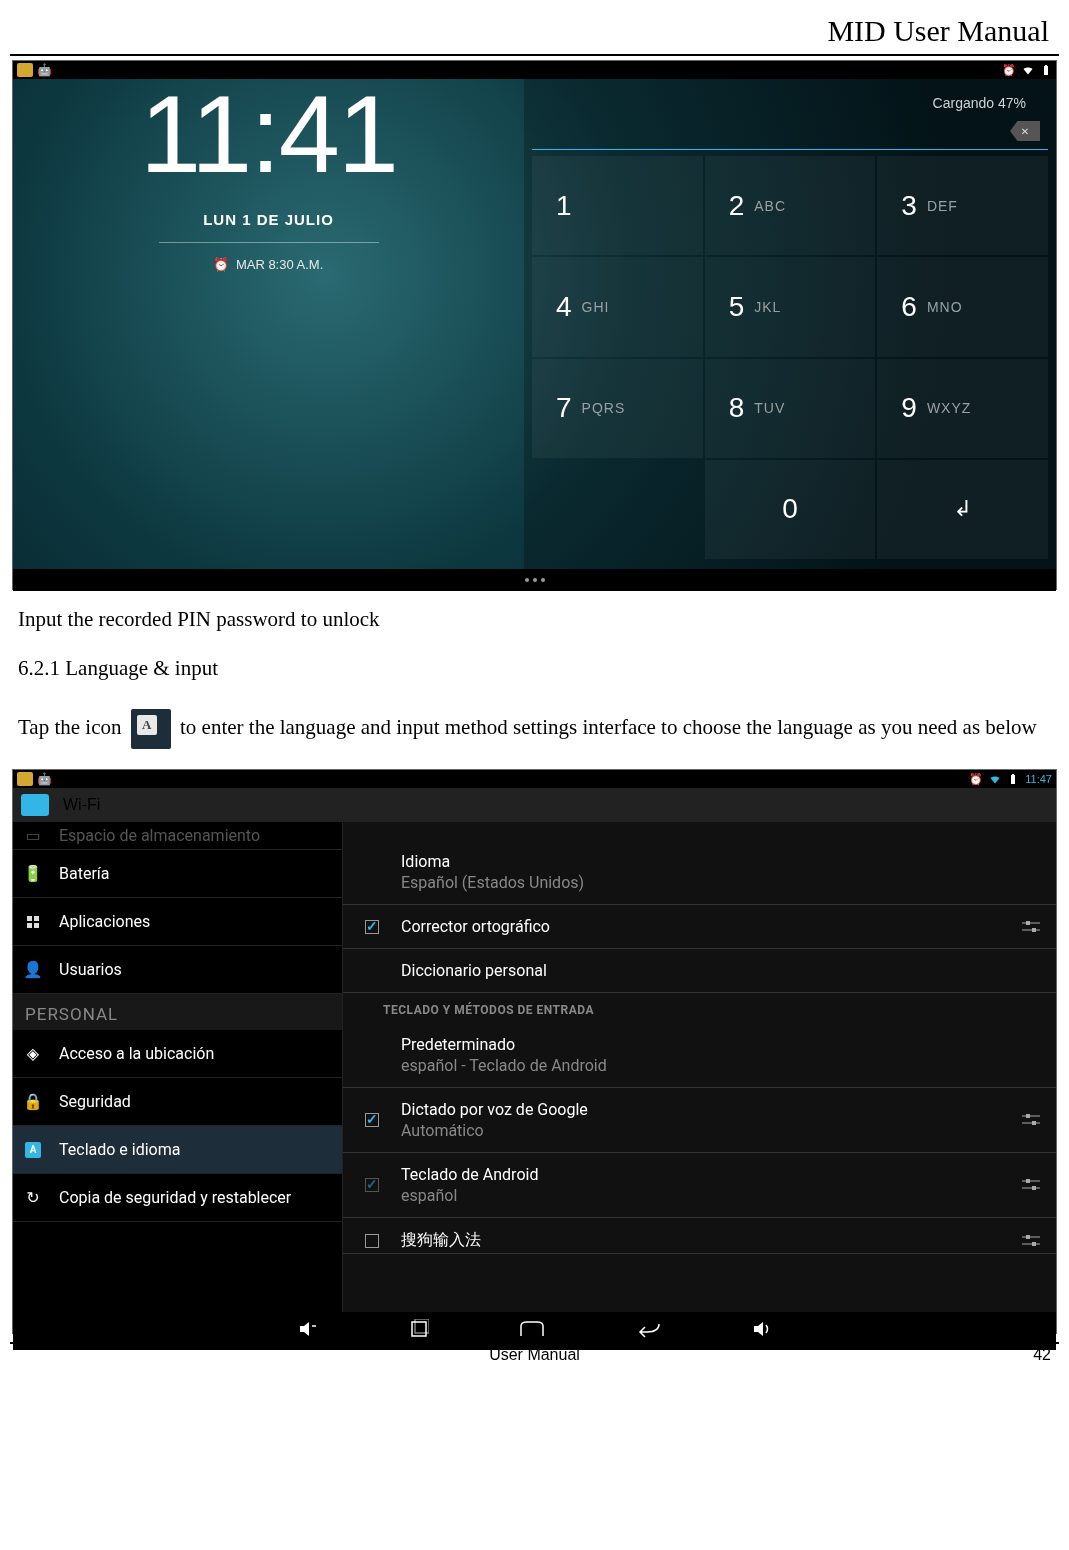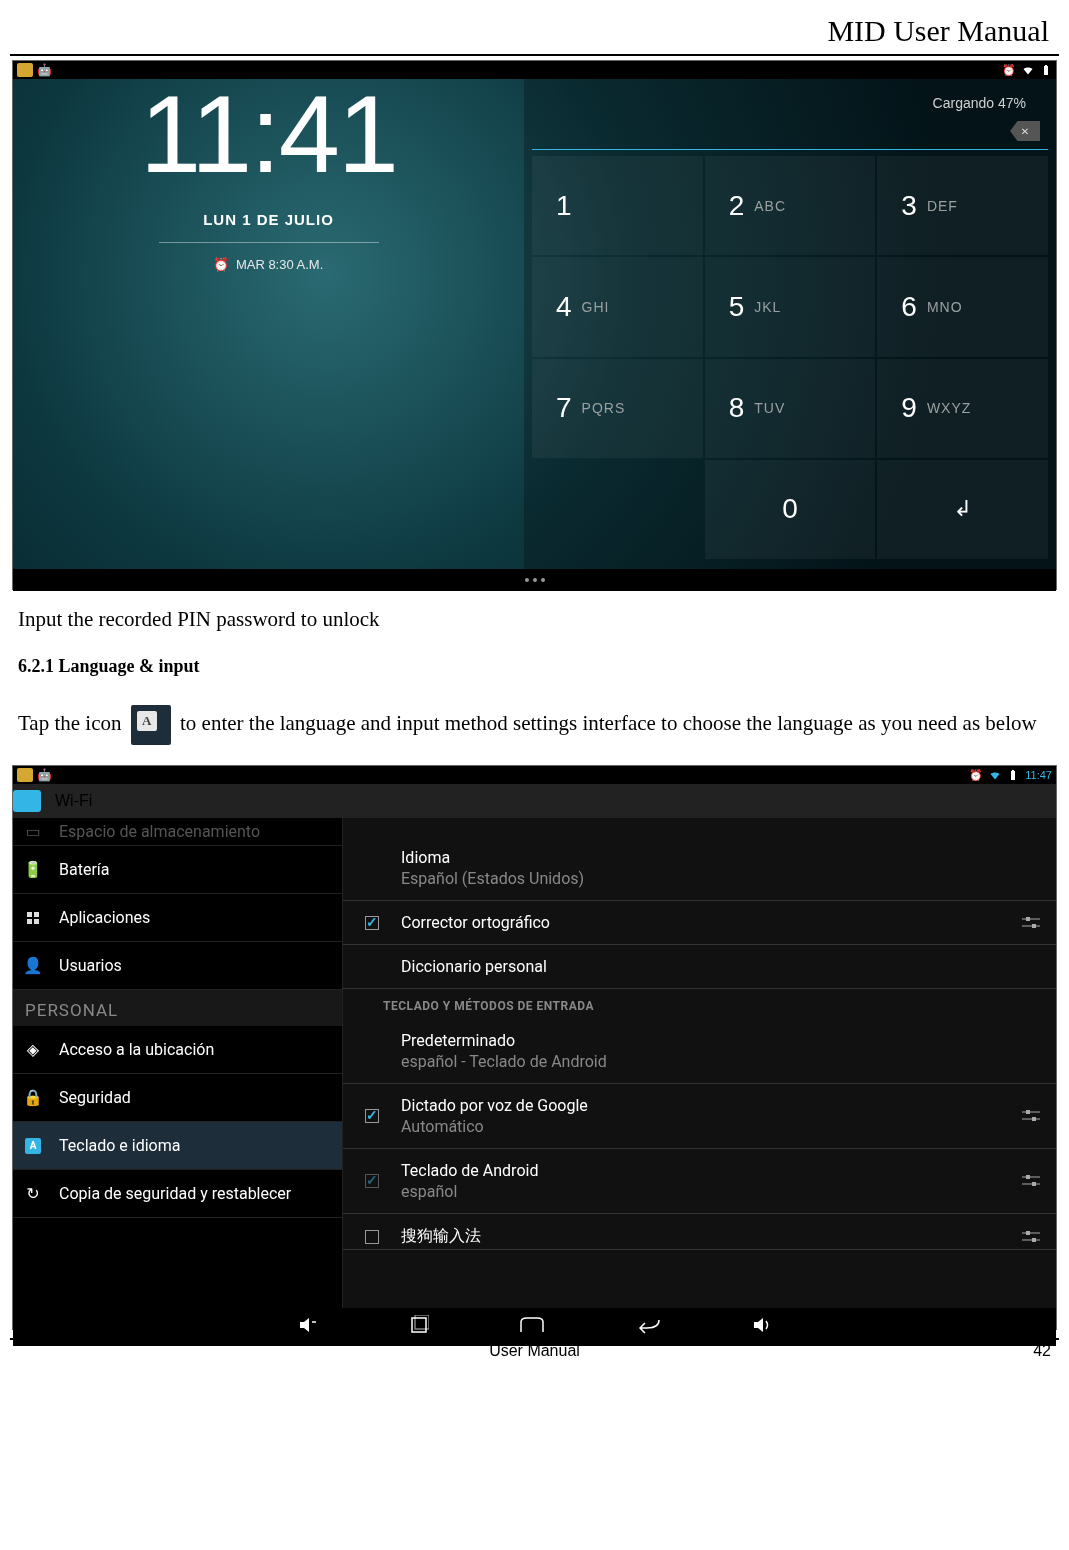--- a/index.html
+++ b/index.html
@@ -127,22 +127,22 @@
 
   
   .body-text {
     font-family: 'Times New Roman', serif;
     font-size: 21px;
     padding: 14px 8px;
     line-height: 1.45;
   }
   .section-heading {
     font-family: 'Times New Roman', serif;
-    font-size: 18px;
-    font-weight: bold;
+    font-size: 21px;
+    font-weight: normal;
     padding: 8px 8px 14px 8px;
   }
   .inline-icon {
     width: 40px; height: 40px;
     background: #1e2d3a;
     display: inline-flex;
     align-items: center;
     justify-content: center;
     vertical-align: middle;
     border-radius: 2px;
@@ -161,21 +161,21 @@
     height: 490px;
     background: #000;
     color: #fff;
     font-family: Roboto, Arial, sans-serif;
   }
   .header-chip {
     background: #222;
     display: flex;
     align-items: center;
     gap: 14px;
-    padding: 6px 0;
+    padding: 6px 8px;
     font-size: 16px;
   }
   .wifi-ico {
     width: 28px; height: 22px;
     background: #33b5e5;
     border-radius: 3px;
     position: relative;
   }
   .left-pane {
     width: 330px;

